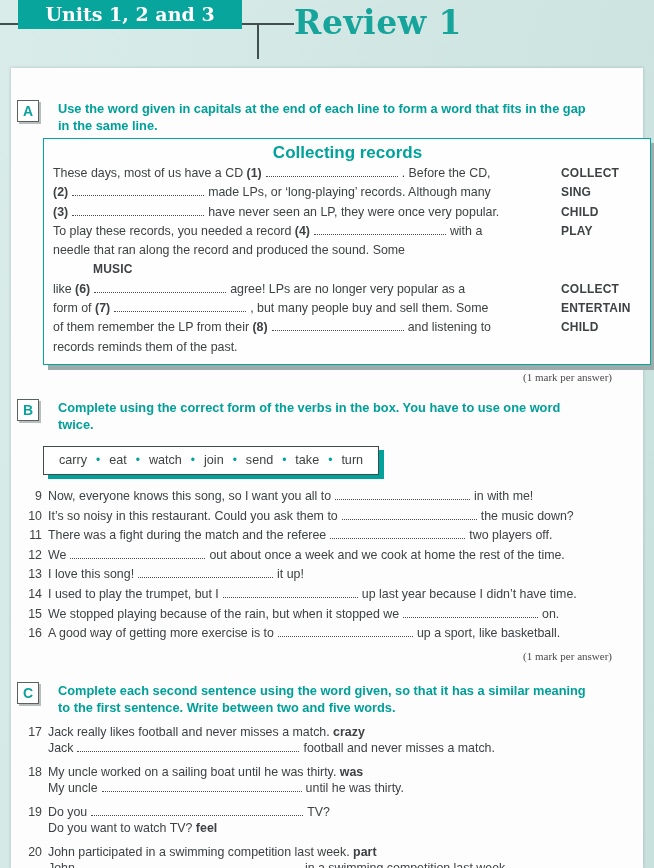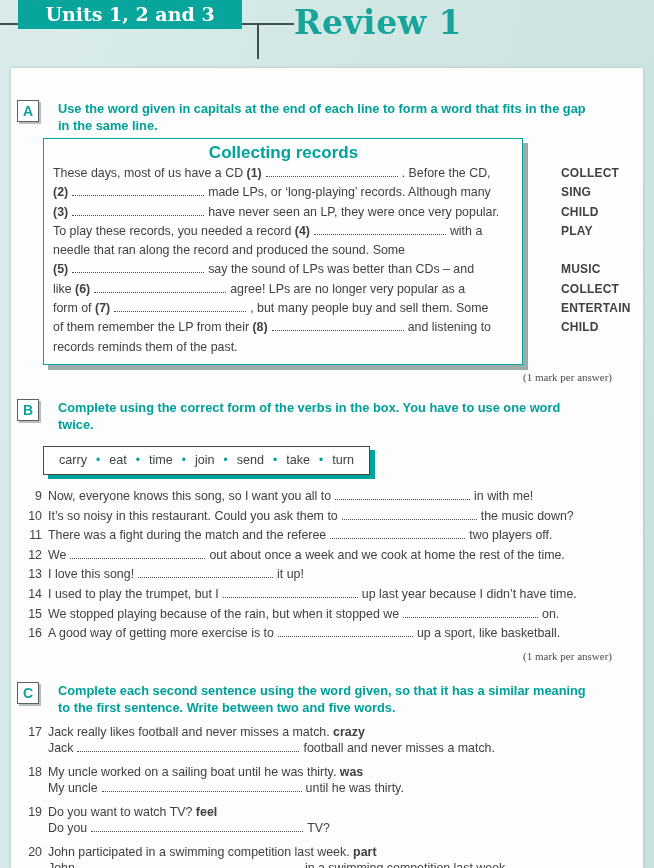--- a/index.html
+++ b/index.html
@@ -38,21 +38,21 @@
     border:1.5px solid #596261;background:#ffffff;
     box-shadow:2px 2px 0 rgba(100,112,110,0.45);
     color:#0aa29a;font-weight:bold;font-size:14px;
     display:flex;align-items:center;justify-content:center;box-sizing:border-box;
   }
   .instruction{
     color:#00a09a;font-weight:bold;font-size:12.8px;line-height:17px;width:534px;
   }
   
   .reading-box{
-    margin:4px 0 0 32px;width:480px;box-sizing:border-box;
+    margin:4px 0 0 32px;width:608px;box-sizing:border-box;
     border:1.6px solid #00a79e;background:#fefefe;
     box-shadow:5px 5px 0 #9dacaa;
     padding:3px 8px 7px 9px;
   }
   .reading-title{
     text-align:center;color:#00a39b;font-weight:bold;font-size:17px;line-height:20px;margin:1px 0;
   }
   .rec-line{display:flex;line-height:19.3px;font-size:12.4px;}
   .rec-text{flex:0 0 468px;}
   .rec-word{flex:1;font-weight:bold;font-size:12px;letter-spacing:0.2px;margin-left:40px;}
@@ -117,21 +117,20 @@
         </div>
         <div class="rec-line">
           <div class="rec-text"><span>To play these records, you needed a record </span><span class="bold">(4)</span><span class="gap" style="width: 132px;"></span><span>with a</span></div>
           <div class="rec-word">PLAY</div>
         </div>
         <div class="rec-line">
           <div class="rec-text"><span>needle that ran along the record and produced the sound. Some</span></div>
           <div class="rec-word"></div>
         </div>
         <div class="rec-line">
-          <div class="rec-text"><span class="bold">(5)</span><span class="gap" style="width: 132px;"></span><span>say the sound of LPs was better than CDs – and</span></div>
           <div class="rec-word">MUSIC</div>
         </div>
         <div class="rec-line">
           <div class="rec-text"><span>like </span><span class="bold">(6)</span><span class="gap" style="width: 132px;"></span><span>agree! LPs are no longer very popular as a</span></div>
           <div class="rec-word">COLLECT</div>
         </div>
         <div class="rec-line">
           <div class="rec-text"><span>form of </span><span class="bold">(7)</span><span class="gap" style="width: 132px;"></span><span>, but many people buy and sell them. Some</span></div>
           <div class="rec-word">ENTERTAIN</div>
         </div>
@@ -147,21 +146,21 @@
   </div>
 
   <div class="marks-note">(1 mark per answer)</div>
 
   
   <div class="sec-row b">
     <div class="badge">B</div>
     <div class="instruction">Complete using the correct form of the verbs in the box. You have to use one word twice.</div>
   </div>
 
-  <div class="verb-box" id="verb-box"><span>carry</span><span class="bullet">•</span><span>eat</span><span class="bullet">•</span><span>time</span><span class="bullet">•</span><span>join</span><span class="bullet">•</span><span>send</span><span class="bullet">•</span><span>take</span><span class="bullet">•</span><span>turn</span></div>
+  <div class="verb-box" id="verb-box"><span>carry</span><span class="bullet">•</span><span>eat</span><span class="bullet">•</span><span>watch</span><span class="bullet">•</span><span>join</span><span class="bullet">•</span><span>send</span><span class="bullet">•</span><span>take</span><span class="bullet">•</span><span>turn</span></div>
 
   <div class="items-b" id="items-b">
       <div class="item-row">
         <div class="item-num">9</div>
         <div class="item-text"><span>Now, everyone knows this song, so I want you all to</span><span class="gap" style="width: 135px;"></span><span>in with me!</span></div>
       </div>
       <div class="item-row">
         <div class="item-num">10</div>
         <div class="item-text"><span>It’s so noisy in this restaurant. Could you ask them to</span><span class="gap" style="width: 135px;"></span><span>the music down?</span></div>
       </div>
@@ -210,22 +209,22 @@
       <div class="item-row">
         <div class="item-num">18</div>
         <div class="c-lines">
           <div><span>My uncle worked on a sailing boat until he was thirty. </span><span class="bold">was</span></div>
           <div><span>My uncle</span><span class="gap" style="width: 200px;"></span><span>until he was thirty.</span></div>
         </div>
       </div>
       <div class="item-row">
         <div class="item-num">19</div>
         <div class="c-lines">
+          <div><span>Do you</span><span class="gap" style="width: 212px;"></span><span>TV?</span></div>
           <div><span>Do you want to watch TV? </span><span class="bold">feel</span></div>
-          <div><span>Do you</span><span class="gap" style="width: 212px;"></span><span>TV?</span></div>
         </div>
       </div>
       <div class="item-row">
         <div class="item-num">20</div>
         <div class="c-lines">
           <div><span>John participated in a swimming competition last week. </span><span class="bold">part</span></div>
           <div><span>John</span><span class="gap" style="width: 222px;"></span><span>in a swimming competition last week.</span></div>
         </div>
       </div>
     </div>

